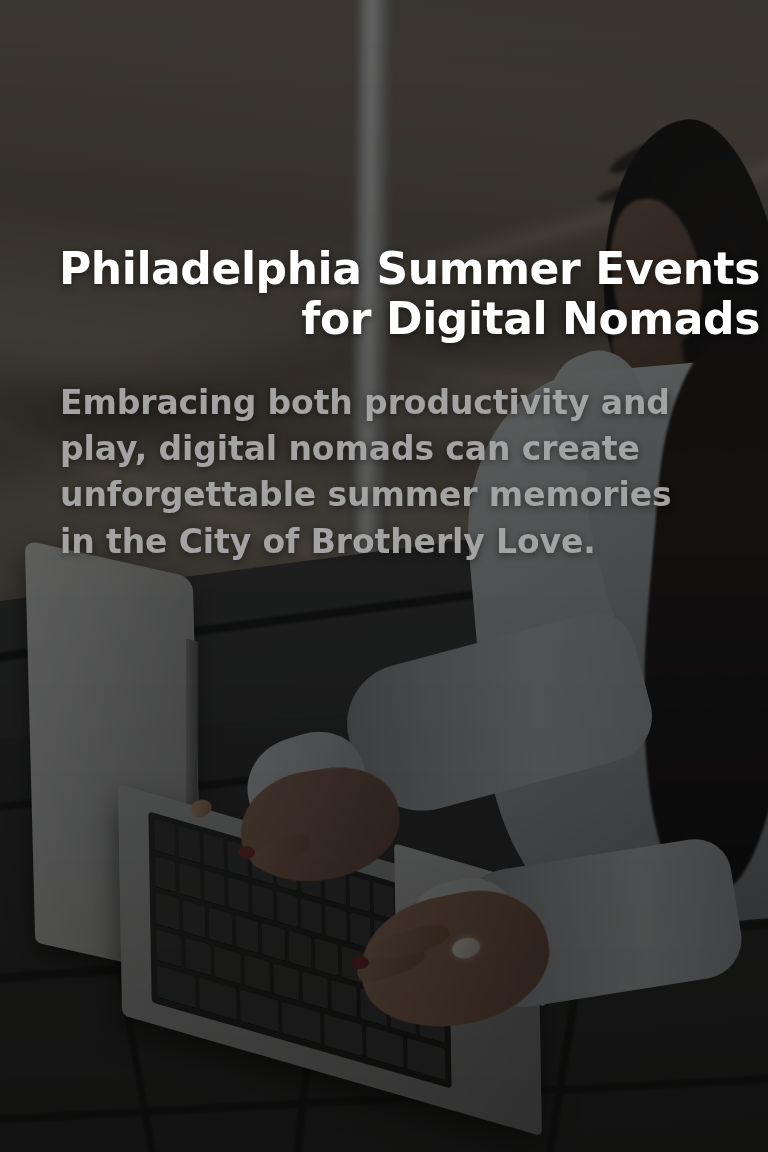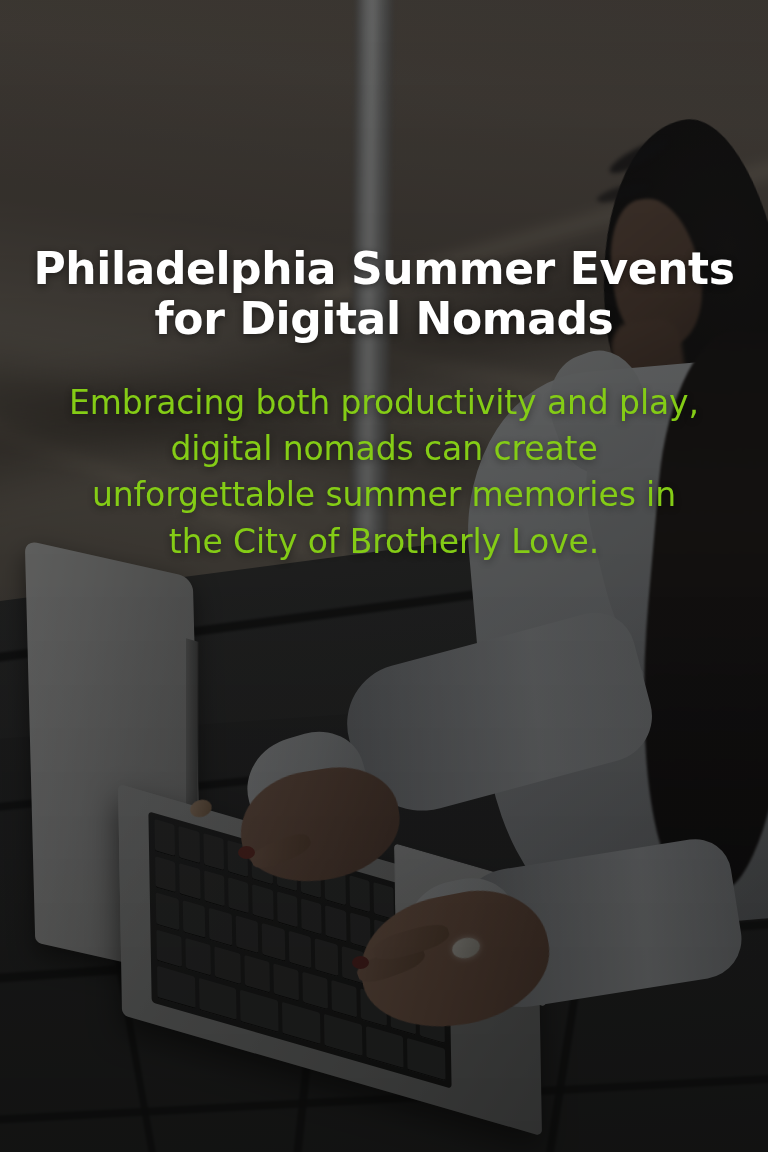--- a/index.html
+++ b/index.html
@@ -215,34 +215,34 @@
   .overlay-grad{
     position:absolute;inset:0;
     background:linear-gradient(180deg,rgba(0,0,0,.22) 0%,rgba(0,0,0,.30) 45%,rgba(0,0,0,.40) 100%);
   }
 
   
   .content{position:absolute;inset:0;}
 
   .title{
     position:absolute;left:8px;right:8px;top:244px;
-    text-align:center;
+    text-align:right;
     color:#ffffff;
     font-size:44px;
     font-weight:bold;
     line-height:1.14;
     letter-spacing:-0.4px;
     text-shadow:0 2px 7px rgba(0,0,0,.48);
   }
   .subtitle{
     position:absolute;left:60px;right:60px;top:380px;
-    text-align:center;
-    color:#84cc16;
+    text-align:left;
+    color:#a3a3a3;
     font-size:33px;
-    font-weight:normal;
+    font-weight:bold;
     line-height:1.40;
     letter-spacing:-0.1px;
     text-shadow:0 2px 7px rgba(0,0,0,.45);
   }
   .footer{
     position:absolute;left:0;right:0;top:1035px;
     text-align:center;
     color:#ffffff;
     font-size:38px;
     font-weight:bold;

